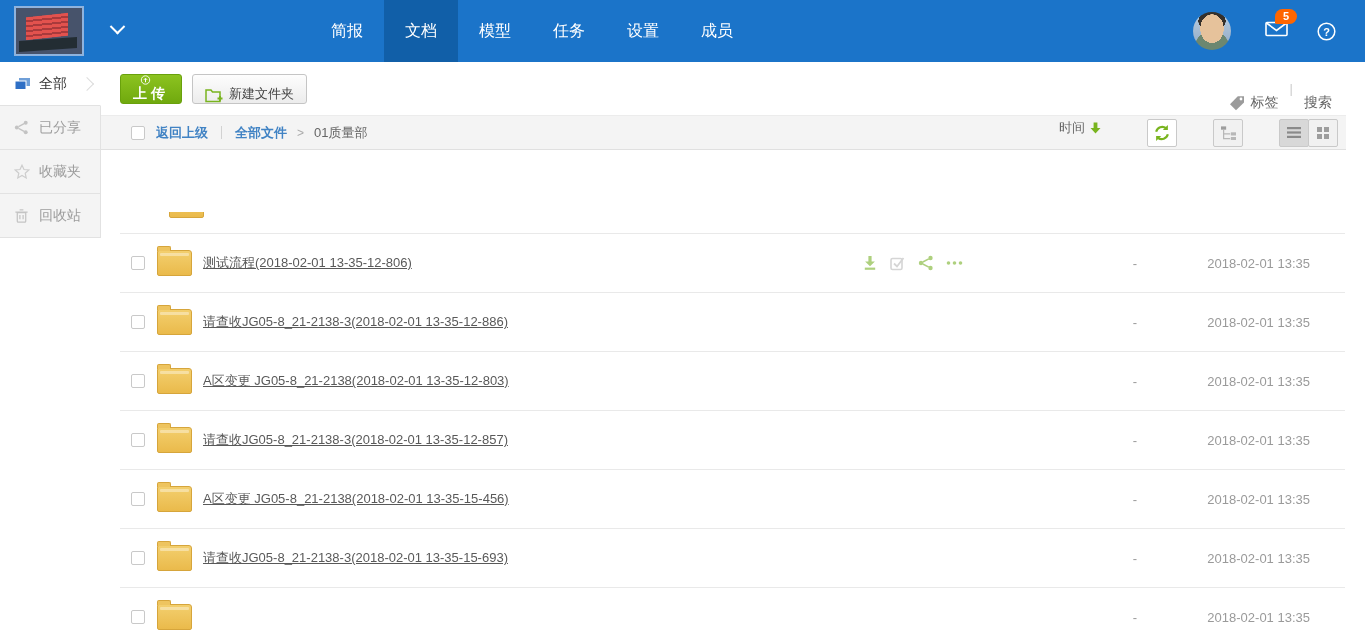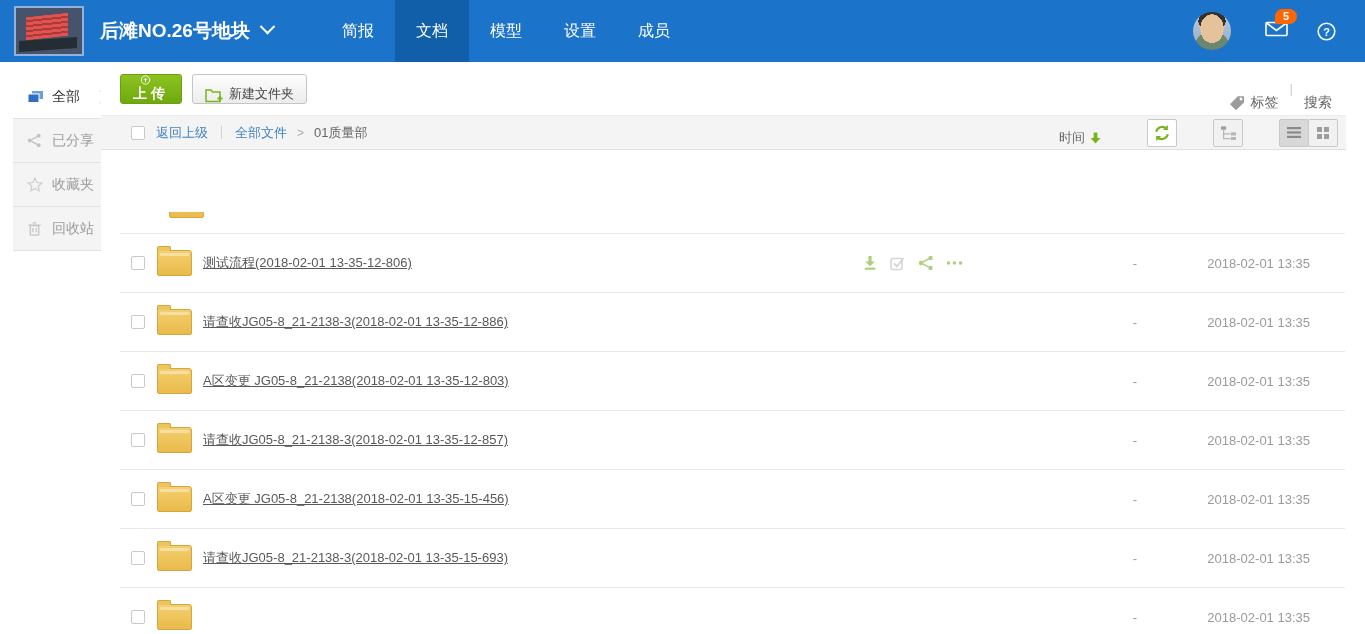--- a/index.html
+++ b/index.html
@@ -29,21 +29,21 @@
     background:#232d33;transform:skewY(-4deg);
   }
   .proj-title{
     margin-left:16px;color:#fff;font-size:19px;font-weight:600;
     display:flex;align-items:center;cursor:pointer;white-space:nowrap;
   }
   .chev{
     width:9px;height:9px;border-right:2px solid #fff;border-bottom:2px solid #fff;
     transform:rotate(45deg) translate(-2px,-2px);margin-left:12px;margin-top:-4px;
   }
-  .topnav{position:absolute;left:321px;top:0;height:62px;display:flex;}
+  .topnav{position:absolute;left:310px;top:0;height:62px;display:flex;}
   .nav-item{
     height:62px;line-height:62px;padding:0 21px;color:#fff;font-size:16px;
     cursor:pointer;white-space:nowrap;
   }
   .nav-item.active{background:#115fa8;}
   .topbar-right{position:absolute;right:29px;top:0;height:62px;display:flex;align-items:center;}
   .avatar{
     width:38px;height:38px;border-radius:50%;cursor:pointer;flex:none;
     background:
       radial-gradient(ellipse 31% 38% at 50% 44%, #e6c29b 0 99%, rgba(0,0,0,0) 100%),
@@ -53,21 +53,21 @@
   }
   .notif{position:relative;margin-left:34px;cursor:pointer;width:24px;height:20px;}
   .badge{
     position:absolute;top:-12px;left:10px;min-width:14px;height:15px;padding:0 4px;
     background:#ff6600;border-radius:8px 8px 8px 2px;color:#fff;font-size:11px;
     line-height:15px;text-align:center;font-weight:bold;
   }
   .helpbtn{margin-left:28px;cursor:pointer;display:flex;align-items:center;}
 
   
-  .sidebar{position:absolute;left:0;top:75px;width:101px;bottom:0;background:#fff;padding-left:13px;}
+  .sidebar{position:absolute;left:0;top:62px;width:101px;bottom:0;background:#fff;}
   .side-item{
     height:43px;display:flex;align-items:center;padding-left:14px;
     background:#f4f4f4;border-bottom:1px solid #e2e2e2;border-right:1px solid #e2e2e2;
     color:#9c9c9c;font-size:14px;cursor:pointer;position:relative;
   }
   .side-item .sicon{width:17px;margin-right:8px;display:flex;flex:none;}
   .side-item.active{background:#fff;color:#333;border-right:1px solid transparent;}
   .side-item.active::after{
     content:'';position:absolute;right:8px;top:50%;width:9px;height:9px;background:#fff;
     border-top:1px solid #dcdcdc;border-right:1px solid #dcdcdc;
@@ -98,26 +98,26 @@
   
   .crumb-bar{
     height:35px;margin-right:19px;background:#f4f4f4;
     border-top:1px solid #ececec;border-bottom:1px solid #e0e0e0;
     display:flex;align-items:center;padding:0 8px 0 30px;box-sizing:border-box;font-size:13px;
   }
   .checkbox{
     width:14px;height:14px;background:#fff;border:1px solid #c9c9c9;border-radius:2px;
     box-sizing:border-box;cursor:pointer;flex:none;
   }
-  .crumb-bar .link{color:#4183c4;cursor:pointer;white-space:nowrap;}
+  .crumb-bar .link{color:#4183c4;cursor:pointer;white-space:nowrap;font-weight:bold;}
   .crumb-bar .back{margin-left:11px;}
   .vsep{width:1px;height:13px;background:#d2d2d2;margin:0 13px;}
   .crumb-sep{color:#aaa;margin:0 10px;font-size:12px;}
   .crumb-cur{color:#666;}
-  .crumb-right{margin-left:auto;display:flex;align-items:flex-end;gap:29px;}
+  .crumb-right{margin-left:auto;display:flex;align-items:flex-start;gap:29px;}
   .sortctl{display:flex;align-items:center;color:#666;cursor:pointer;}
   .sortctl svg{margin-left:5px;}
   .ibtn{
     width:30px;height:28px;border:1px solid #c9c9c9;border-radius:2px;background:#fff;
     display:flex;align-items:center;justify-content:center;cursor:pointer;box-sizing:border-box;
   }
   .ibtn.alt{background:#f1f1f1;}
   .ibtn.refresh{margin-left:17px;}
   .ibtn.tree{margin-left:7px;}
   .viewgroup{display:flex;margin-left:7px;}
@@ -157,27 +157,27 @@
 <body>
 
 <div class="app">
 
   <header class="topbar">
     <div class="logo">
       <div class="bld"></div>
       <div class="base"></div>
     </div>
     <div class="proj-title">
-      <span>后滩NO.26号地块</span>
       <span class="chev"></span>
     </div>
     <nav class="topnav">
         <div class="nav-item">简报</div>
         <div class="nav-item active">文档</div>
         <div class="nav-item">模型</div>
+        <div class="nav-item">任务</div>
         <div class="nav-item">设置</div>
         <div class="nav-item">成员</div>
       </nav>
     <div class="topbar-right">
       <div class="avatar"></div>
       <div class="notif">
         <svg width="23" height="16" viewBox="0 0 23 16">
           <rect x="1" y="1.5" width="21" height="13" rx="1" fill="none" stroke="#fff" stroke-width="1.6"></rect>
           <path d="M1.5 2L11.5 9.5L21.5 2" fill="none" stroke="#fff" stroke-width="1.6"></path>
         </svg>

